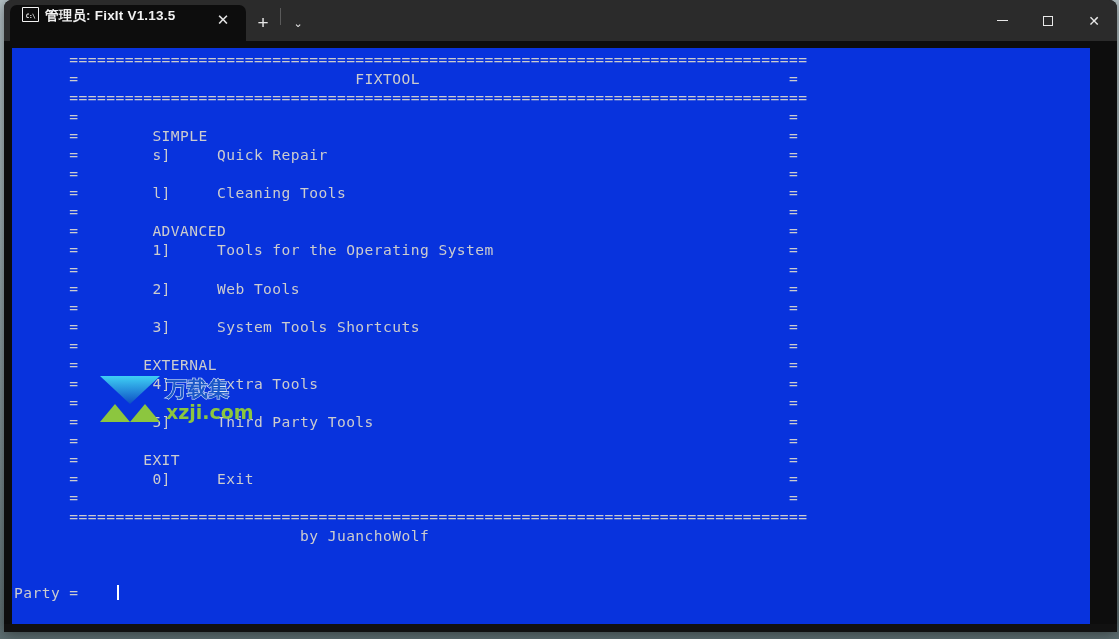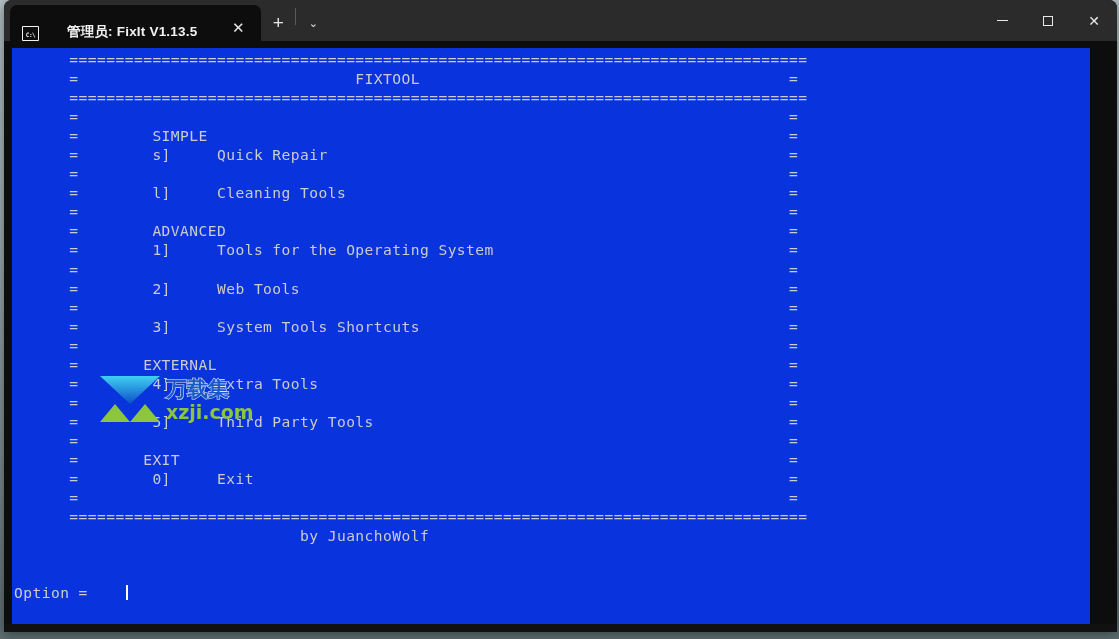--- a/index.html
+++ b/index.html
@@ -45,24 +45,24 @@
   #tabstrip {
     display: flex;
     align-items: flex-end;
     height: 41px;
     padding-left: 6px;
     flex: 0 0 auto;
   }
 
   .tab {
     display: flex;
-    align-items: flex-end;
-    gap: 28px;
+    align-items: flex-start;
+    gap: 6px;
     height: 36px;
-    padding: 8px 10px 0 12px;
+    padding: 2px 10px 0 12px;
     min-width: 236px;
     background: #0d0d0d;
     border-radius: 7px 7px 0 0;
     color: #f2f2f2;
     font-size: 13.5px;
     font-weight: bold;
     white-space: nowrap;
   }
 
   .tab-icon {
@@ -263,21 +263,21 @@
       =                                                                             =
       =        5]     Third Party Tools                                             =
       =                                                                             =
       =       EXIT                                                                  =
       =        0]     Exit                                                          =
       =                                                                             =
       ================================================================================
                                by JuanchoWolf
 
 
-<span>Option = </span><span></span><span>   </span><span class="cursor"></span></div>
+<span>Party = </span><span></span><span>   </span><span class="cursor"></span></div>
 
       <svg id="watermark" viewBox="0 0 160 58">
         <defs>
           <linearGradient id="gTop" x1="0" y1="0" x2="0" y2="1">
             <stop offset="0%" stop-color="#3fd0f5"></stop>
             <stop offset="100%" stop-color="#0d4fc4"></stop>
           </linearGradient>
         </defs>
         <polygon points="2,6 62,6 32,34" fill="url(#gTop)"></polygon>
         <polygon points="2,52 17,34 32,52" fill="#8cc63f"></polygon>

